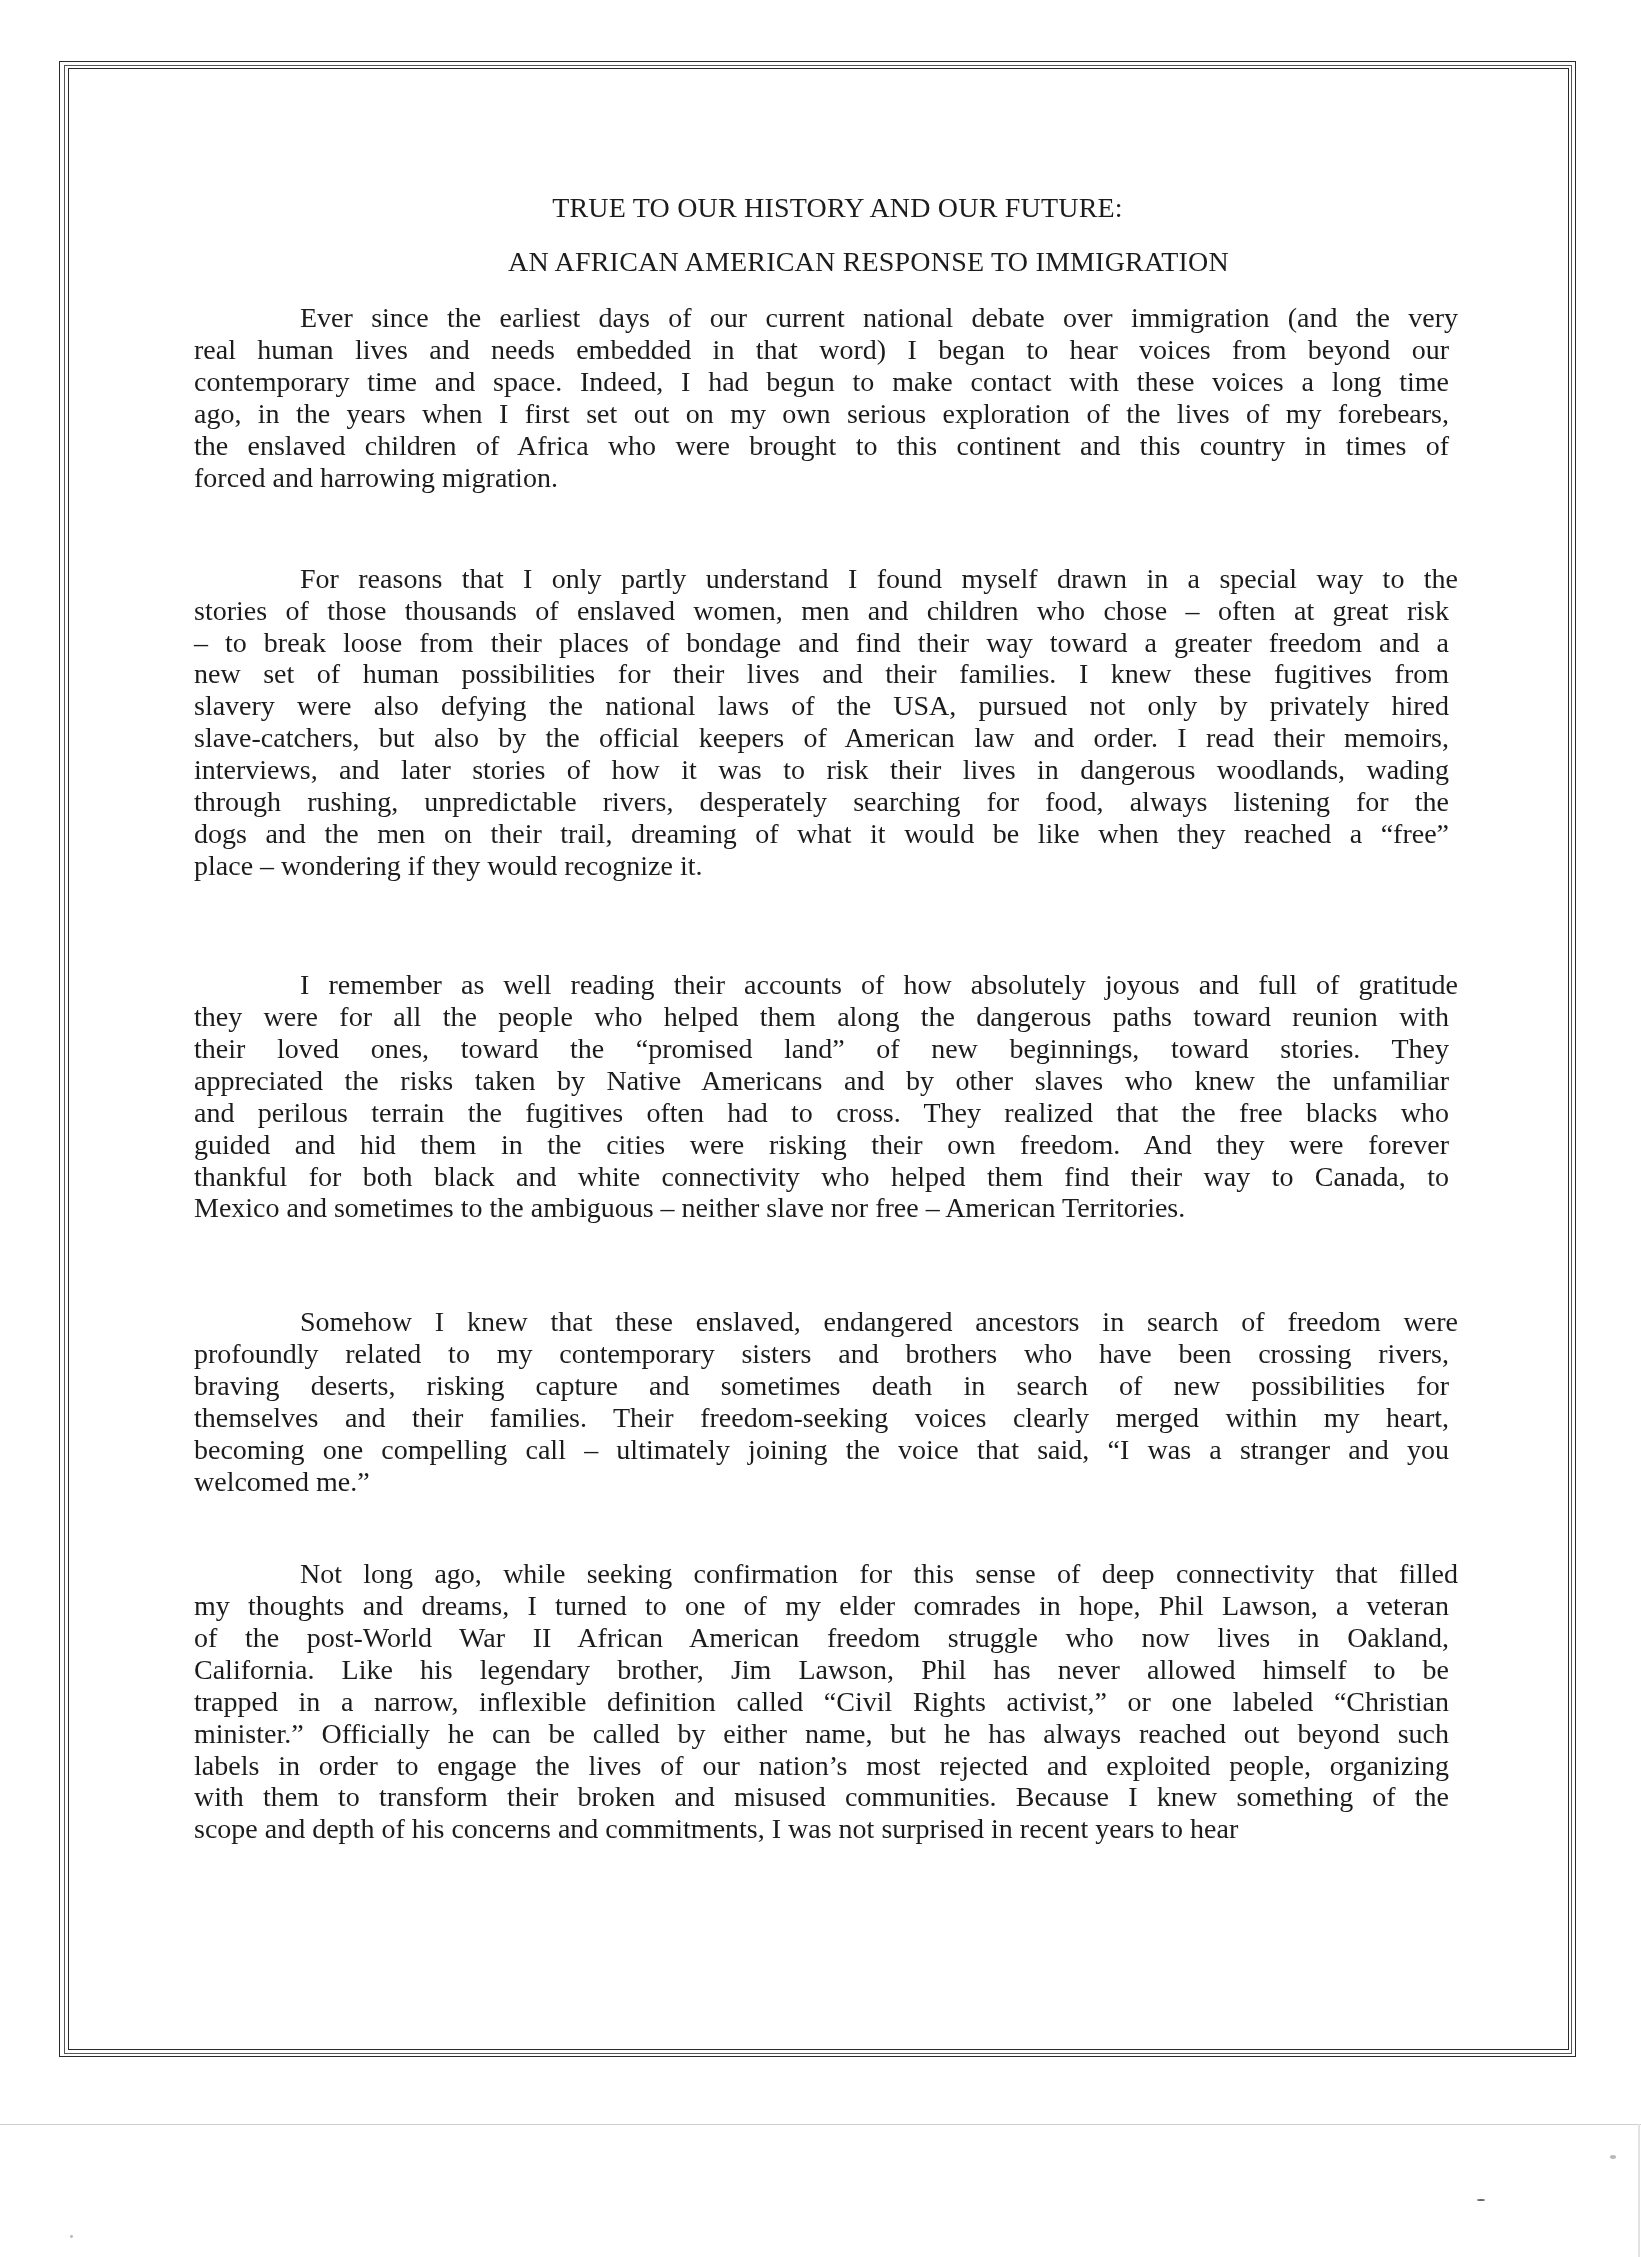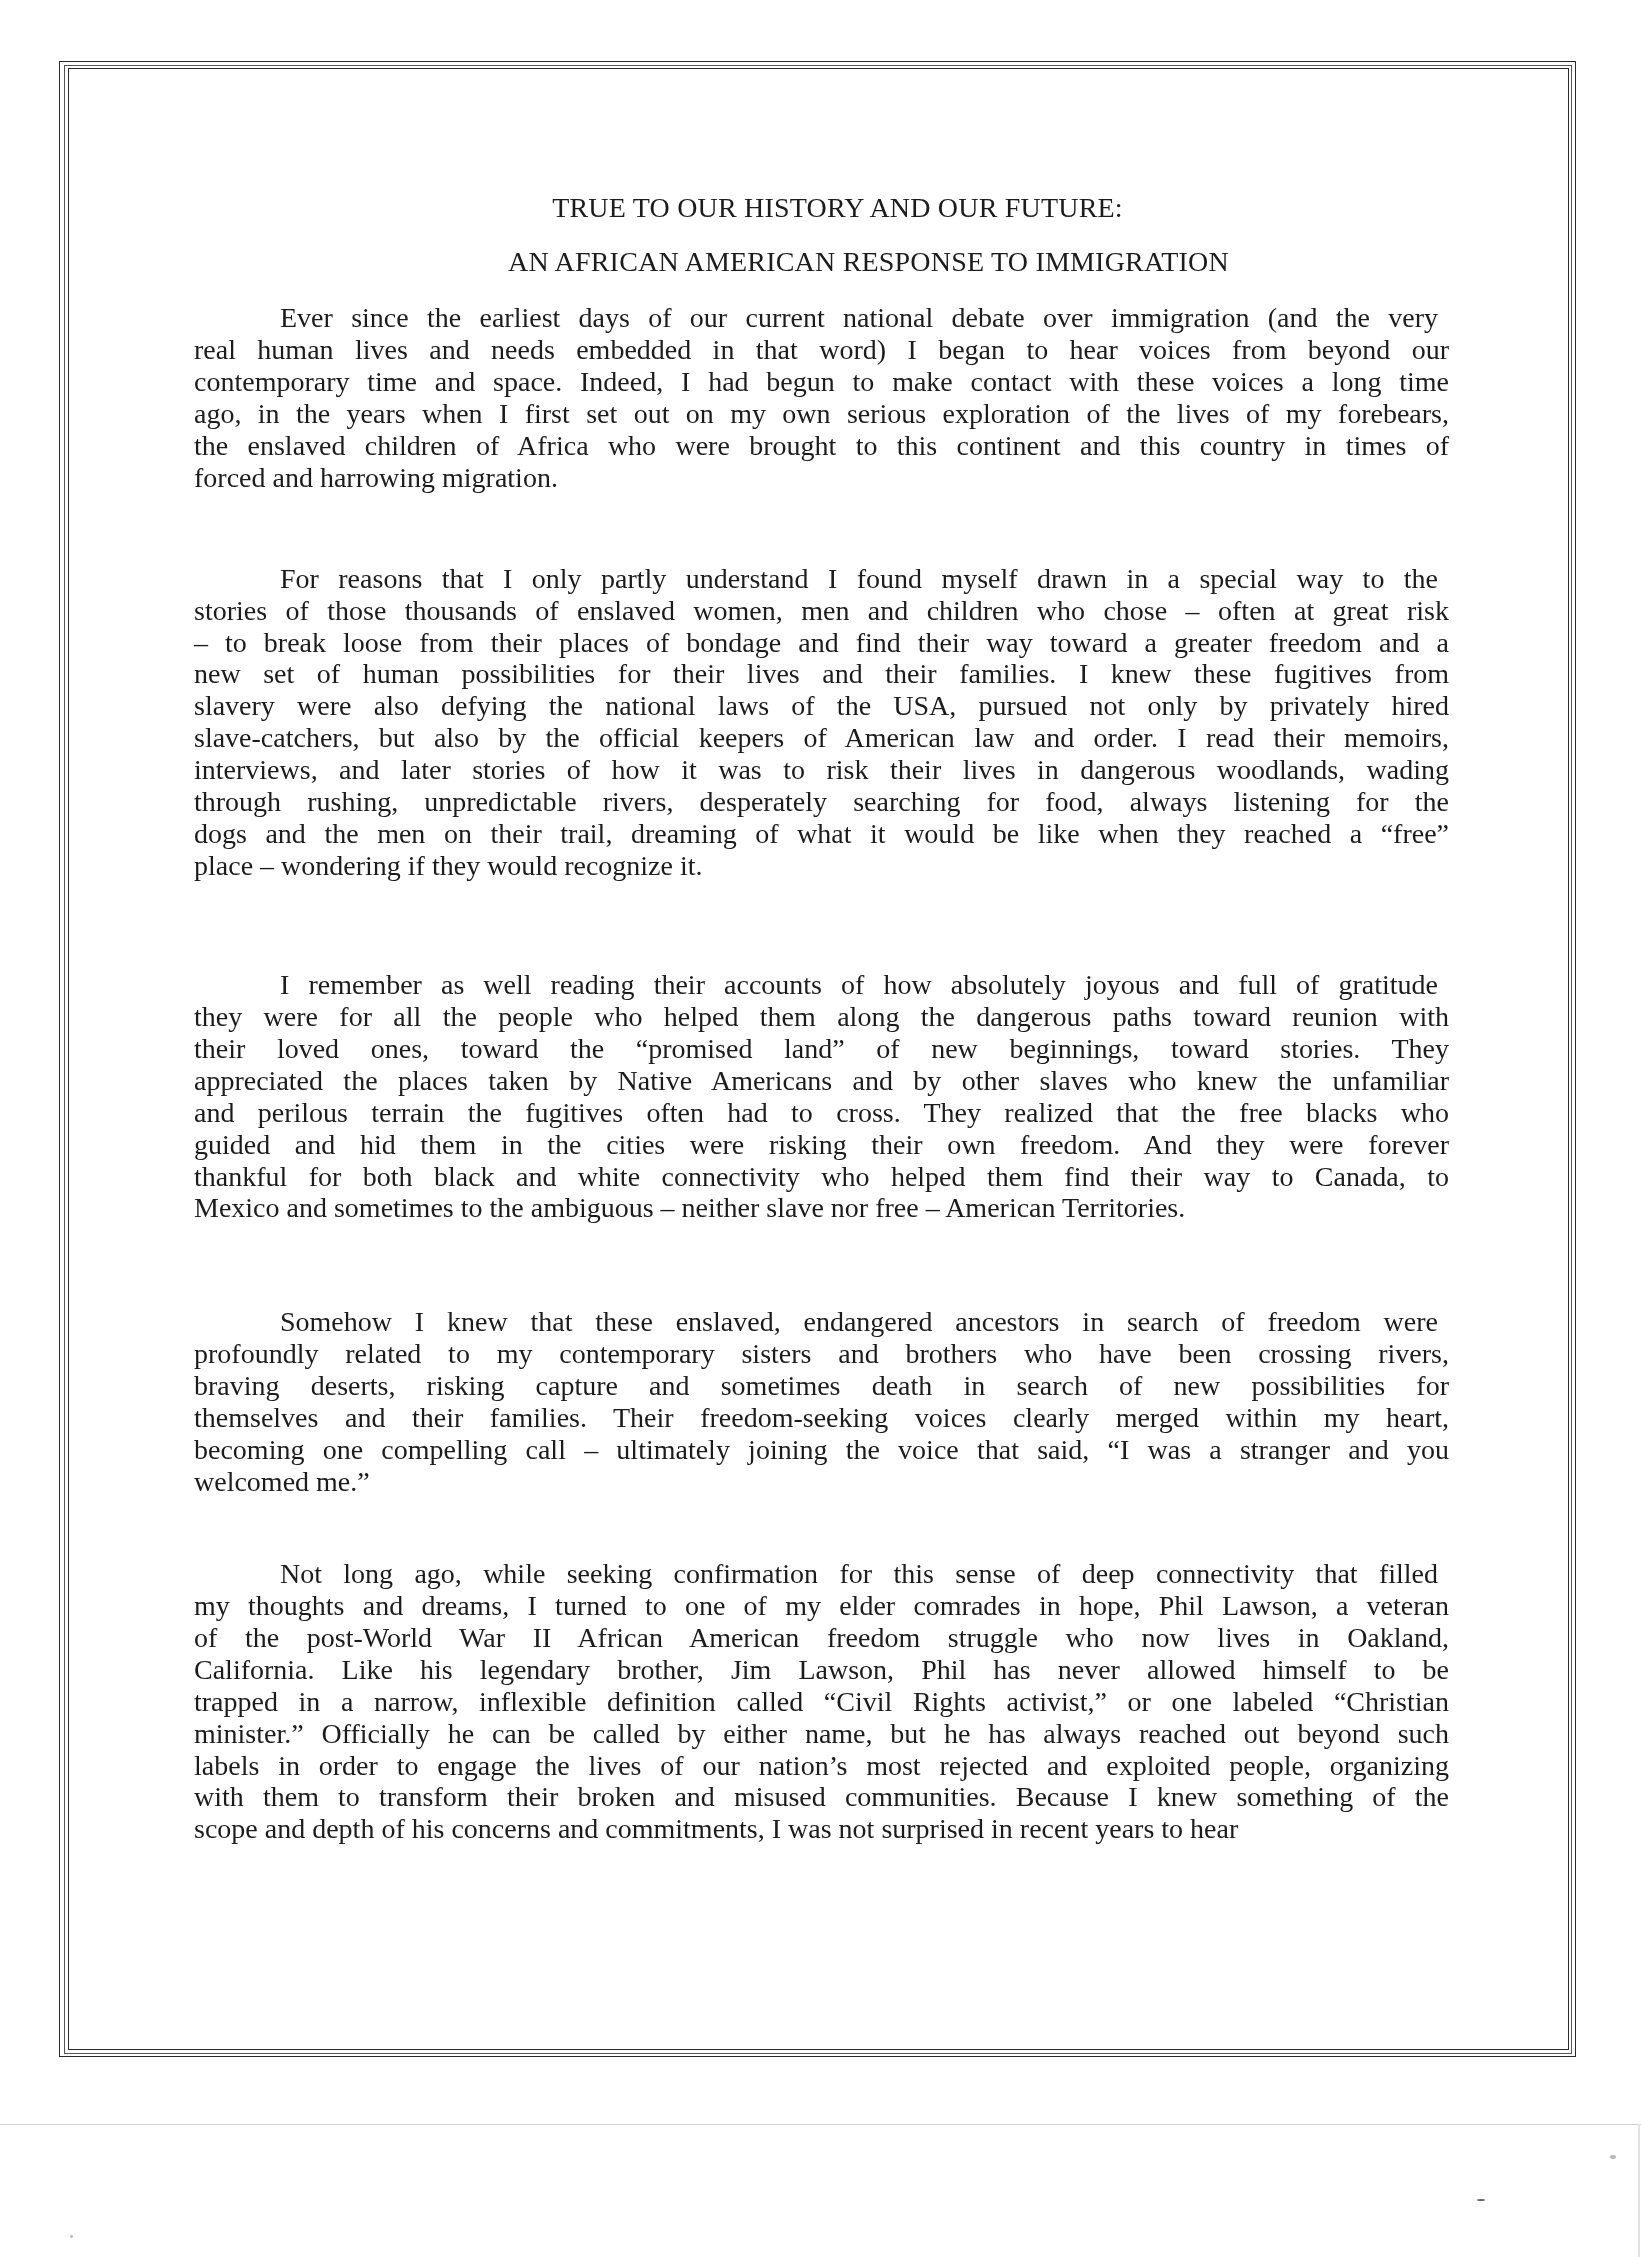--- a/index.html
+++ b/index.html
@@ -11,21 +11,21 @@
                border:1px solid #555; box-sizing:border-box; }
   .frame-inner { position:absolute; left:68px; top:68px; width:1501px; height:1982px;
                  border:1.9px solid #2a2a2a; box-sizing:border-box; }
   .title { position:absolute; left:0; width:1641px; text-align:center;
            font-size:28px; letter-spacing:0.2px; line-height:35px; }
   .t1 { top:190px;margin-left:17px; }
   .t2 { top:244px;padding-left:48px; }
   .line { position:absolute; left:194px; width:1255px; font-size:28px;
           line-height:32px; white-space:nowrap; text-align:justify; text-align-last:justify; }
   .line.last { text-align-last:left; }
-  .line.indent { left:280px; width:1158px; }
+  .line.indent { left:300px; width:1158px; }
   .scan-line { position:absolute; left:0; top:2124px; width:1641px; height:1px; background:#cfcfcf; }
   .scan-right { position:absolute; left:1638px; top:2124px; width:1.9px; height:133px; background:#e2e2e2; }
   .speck { position:absolute; background:#b8b8b8; border-radius:50%; }
 </style>
 </head>
 <body>
 
 <div class="frame-outer"></div>
 <div class="frame-mid"></div>
 <div class="frame-inner"></div>
@@ -52,21 +52,21 @@
   <div class="line" style="top:754px">interviews, and later stories of how it was to risk their lives in dangerous woodlands, wading</div>
   <div class="line" style="top:786px">through rushing, unpredictable rivers, desperately searching for food, always listening for the</div>
   <div class="line" style="top:818px">dogs and the men on their trail, dreaming of what it would be like when they reached a “free”</div>
   <div class="line last" style="top:850px">place – wondering if they would recognize it.</div>
 </div>
 
 <div>
   <div class="line indent" style="top:969px">I remember as well reading their accounts of how absolutely joyous and full of gratitude</div>
   <div class="line" style="top:1001px">they were for all the people who helped them along the dangerous paths toward reunion with</div>
   <div class="line" style="top:1033px">their loved ones, toward the “promised land” of new beginnings, toward stories.  They</div>
-  <div class="line" style="top:1065px">appreciated the places taken by Native Americans and by other slaves who knew the unfamiliar</div>
+  <div class="line" style="top:1065px">appreciated the risks taken by Native Americans and by other slaves who knew the unfamiliar</div>
   <div class="line" style="top:1097px">and perilous terrain the fugitives often had to cross.  They realized that the free blacks who</div>
   <div class="line" style="top:1129px">guided and hid them in the cities were risking their own freedom.  And they were forever</div>
   <div class="line" style="top:1161px">thankful for both black and white connectivity who helped them find their way to Canada, to</div>
   <div class="line last" style="top:1192px">Mexico and sometimes to the ambiguous – neither slave nor free – American Territories.</div>
 </div>
 
 <div>
   <div class="line indent" style="top:1306px">Somehow I knew that these enslaved, endangered ancestors in search of freedom were</div>
   <div class="line" style="top:1338px">profoundly related to my contemporary sisters and brothers who have been crossing rivers,</div>
   <div class="line" style="top:1370px">braving deserts, risking capture and sometimes death in search of new possibilities for</div>

